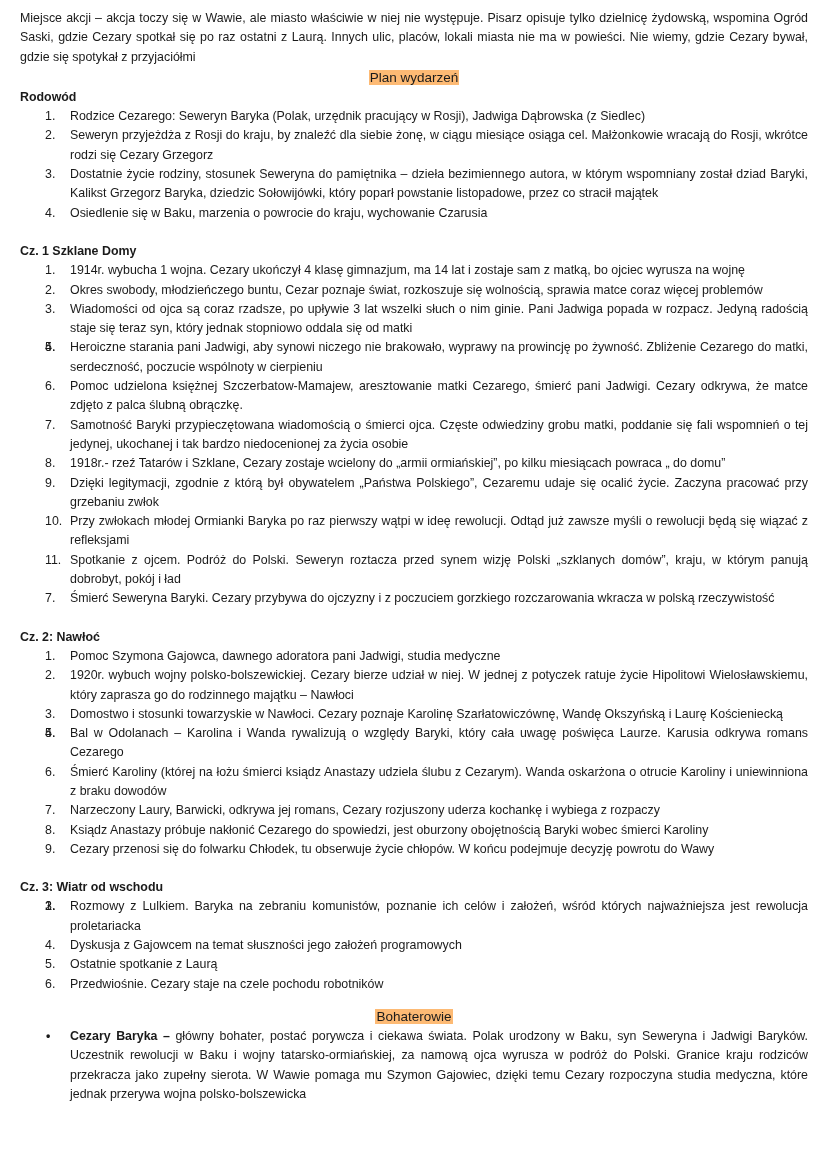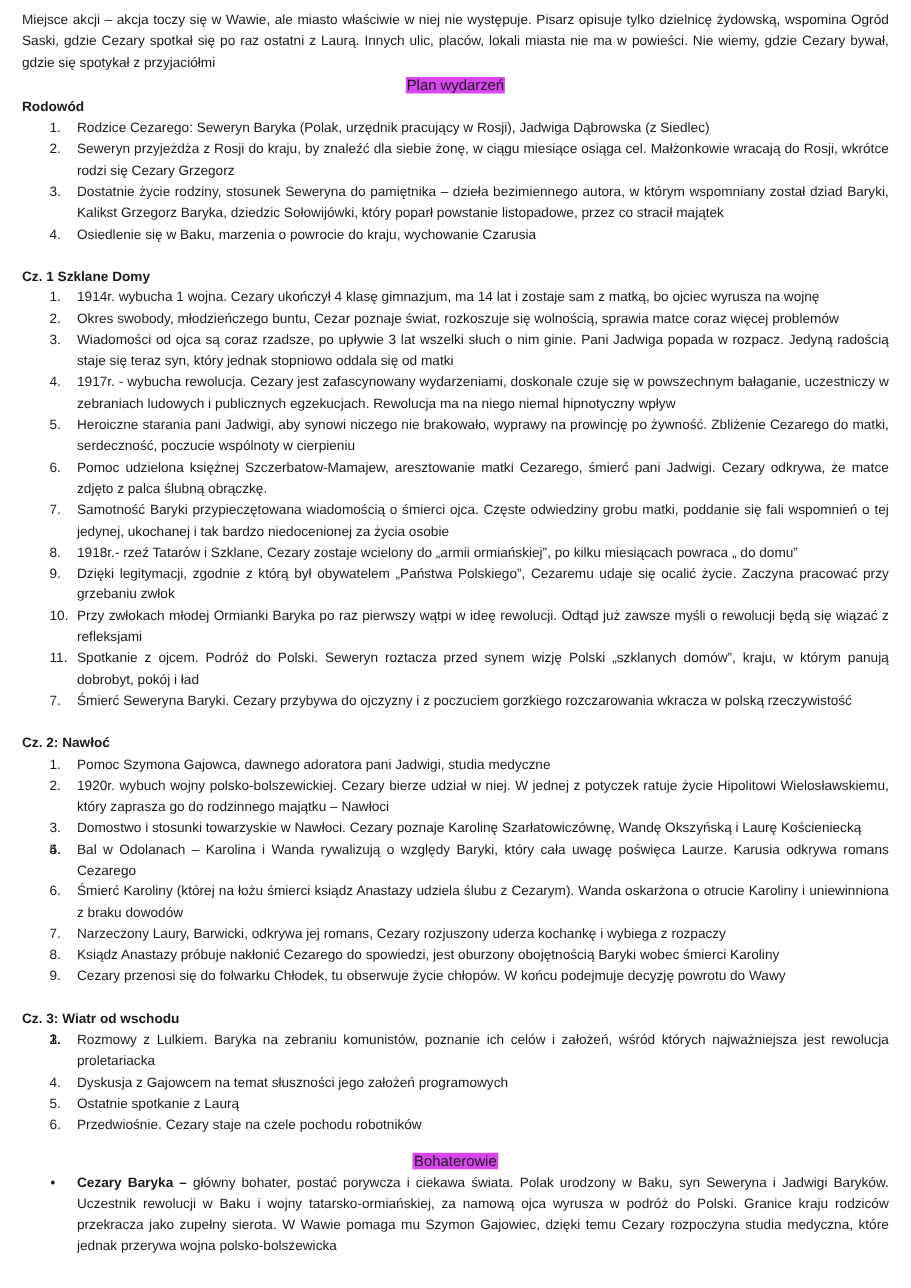--- a/index.html
+++ b/index.html
@@ -7,21 +7,21 @@
       width: 828px; height: 1171px; overflow: hidden;
       font-family: "Liberation Sans", sans-serif;
       color: #1a1a1a;
       font-size: 12.4px;
       line-height: 19.3px;
     }
     .page { position: relative; padding: 9px 20px 0 20px; }
     .intro { margin: 0; text-align: justify; }
     .u { }
     .center-head { text-align: center; margin: 1px 0 0 0; font-size: 13.5px; line-height: 20px; }
-    .hl { background: #d946ef; padding: 0 1px; }
+    .hl { background: #fdba74; padding: 0 1px; }
     .sec-head { font-weight: bold; margin: 0; }
     ol, ul { margin: 0; padding: 0; list-style: none; }
     .item { position: relative; padding-left: 50px; text-align: justify; }
     .num { position: absolute; left: 25px; width: 20px; text-align: left; }
     .bullet { position: absolute; left: 26px; font-weight: bold; }
     .gap { height: 19px; }
     .gap-s { height: 12px; }
     b { font-weight: bold; }
   </style>
 </head>
@@ -43,21 +43,21 @@
       </ol>
   </div>
   <div class="gap"></div>
 
   <div>
     <p class="sec-head">Cz. 1 Szklane Domy</p>
     <ol>
         <li class="item"><span class="num">1.</span><span>1914r. wybucha 1 wojna. Cezary ukończył 4 klasę gimnazjum, ma 14 lat i zostaje sam z matką, bo ojciec wyrusza na wojnę</span></li>
         <li class="item"><span class="num">2.</span><span>Okres swobody, młodzieńczego buntu, Cezar poznaje świat, rozkoszuje się wolnością, sprawia matce coraz więcej problemów</span></li>
         <li class="item"><span class="num">3.</span><span>Wiadomości od ojca są coraz rzadsze, po upływie 3 lat wszelki słuch o nim ginie. Pani Jadwiga popada w rozpacz. Jedyną radością staje się teraz syn, który jednak stopniowo oddala się od matki</span></li>
-        <li class="item"><span class="num">4.</span><span>1917r. -  wybucha rewolucja. Cezary jest zafascynowany wydarzeniami, doskonale czuje się w powszechnym bałaganie, uczestniczy w zebraniach ludowych i publicznych egzekucjach. Rewolucja ma na niego niemal hipnotyczny wpływ</span></li>
+        <li class="item"><span class="num">4.</span></li>
         <li class="item"><span class="num">5.</span><span>Heroiczne starania pani Jadwigi, aby synowi niczego nie brakowało, wyprawy na prowincję po żywność. Zbliżenie Cezarego do matki, serdeczność, poczucie wspólnoty w cierpieniu</span></li>
         <li class="item"><span class="num">6.</span><span>Pomoc udzielona księżnej Szczerbatow-Mamajew, aresztowanie matki Cezarego, śmierć pani Jadwigi. Cezary odkrywa, że matce zdjęto z palca ślubną obrączkę.</span></li>
         <li class="item"><span class="num">7.</span><span>Samotność Baryki przypieczętowana wiadomością o śmierci ojca. Częste odwiedziny grobu matki, poddanie się fali wspomnień o tej jedynej, ukochanej i tak bardzo niedocenionej za życia osobie</span></li>
         <li class="item"><span class="num">8.</span><span>1918r.- rzeź Tatarów i Szklane, Cezary zostaje wcielony do „armii ormiańskiej”, po kilku miesiącach powraca „ do domu”</span></li>
         <li class="item"><span class="num">9.</span><span>Dzięki legitymacji, zgodnie z którą był obywatelem „Państwa Polskiego”, Cezaremu udaje się ocalić życie. Zaczyna pracować przy grzebaniu zwłok</span></li>
         <li class="item"><span class="num">10.</span><span>Przy zwłokach młodej Ormianki Baryka po raz pierwszy wątpi w ideę rewolucji. Odtąd już zawsze myśli o rewolucji będą się wiązać z refleksjami</span></li>
         <li class="item"><span class="num">11.</span><span>Spotkanie z ojcem. Podróż do Polski. Seweryn roztacza przed synem wizję Polski „szklanych domów”, kraju, w którym panują dobrobyt, pokój i ład</span></li>
         <li class="item"><span class="num">7.</span><span>Śmierć Seweryna Baryki. Cezary przybywa do ojczyzny i z poczuciem gorzkiego rozczarowania wkracza w polską rzeczywistość</span></li>
       </ol>
   </div>

